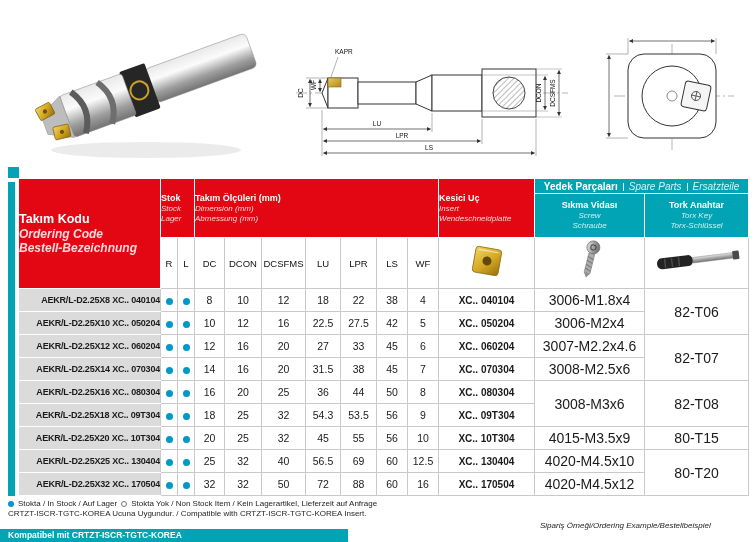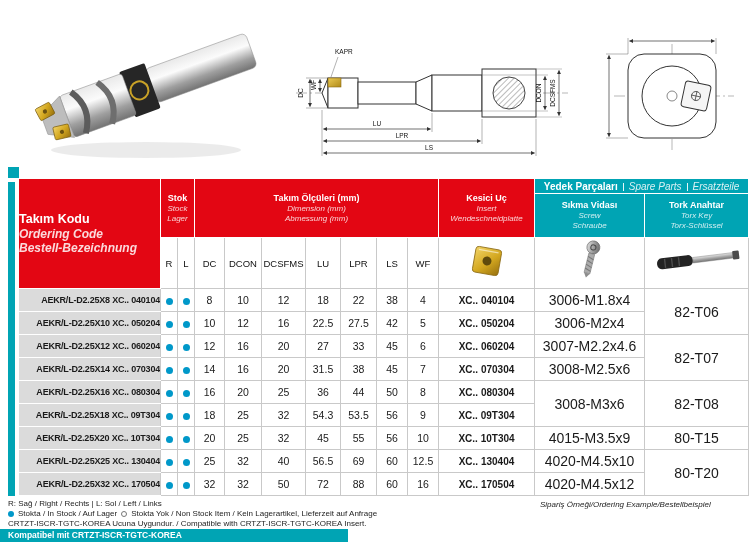--- a/index.html
+++ b/index.html
@@ -14,21 +14,21 @@
 
   
   .teal-square{position:absolute;left:8px;top:167px;width:11px;height:11px;background:#00A4B4}
   .teal-strip{position:absolute;left:8px;top:182px;width:7px;height:314px;background:#00A4B4}
 
   
   .spec-table{position:absolute;left:18px;top:178px;width:730px;border-collapse:collapse;table-layout:fixed}
   .spec-table td{padding:0;vertical-align:middle;overflow:hidden}
   tr.hA{height:15px} tr.hB{height:44px} tr.hC{height:50px} tr.r{height:23px}
 
-  .h-red{background:#E30613;color:#fff;text-align:center;border:1px solid #fff}
+  .h-red{background:#E30613;color:#fff;text-align:left;border:1px solid #fff}
   .h-teal{background:#00A4B4;color:#fff;text-align:center;border:1px solid #fff}
   .h-code{background:#E30613;color:#fff;text-align:left;padding-left:10px;border:1px solid #fff}
   .h-code .t1{font-size:12.5px;font-weight:bold;line-height:15px}
   .h-code .t2{font-size:12px;font-weight:bold;font-style:italic;color:rgba(255,255,255,.85);line-height:14px}
   .hd-t1{font-size:9px;font-weight:bold;line-height:11px}
   .hd-t2{font-size:8px;font-style:italic;color:rgba(255,255,255,.82);line-height:10px}
   .spare-line{font-size:10px;white-space:nowrap}
   .spare-line .bar{display:inline-block;width:1px;height:8px;background:rgba(255,255,255,.9);margin:0 5px;vertical-align:-1px}
   .spare-line .it{font-style:italic;color:rgba(255,255,255,.85)}
   .spare-line .b{font-weight:bold}
@@ -41,21 +41,21 @@
   td.ins{font-weight:bold;font-size:10px}
   td.screwc,td.torxc{font-size:14px}
   .dot{display:inline-block;width:7px;height:7px;border-radius:50%;background:#0098C9;vertical-align:middle}
 
   
   .foot-left{position:absolute;left:8px;top:499px;font-size:8px;color:#1d1d1d;line-height:10px}
   .foot-left .fl2{display:flex;align-items:center;gap:4px}
   .ldot{display:inline-block;width:6px;height:6px;border-radius:50%}
   .ldot.filled{background:#0098C9}
   .ldot.open{background:#fff;border:1px solid #777}
-  .foot-right{position:absolute;left:540px;top:500px;font-size:8px;color:#1d1d1d;line-height:10px}
+  .foot-right{position:absolute;left:540px;top:521px;font-size:8px;color:#1d1d1d;line-height:10px}
   .foot-right .fr1{font-style:italic}
   .bottombar{position:absolute;left:0;top:529px;width:348px;height:27px;background:#00A4B4;color:#fff;font-size:8.5px;font-weight:bold;line-height:13px;padding-left:8px;white-space:nowrap}
 </style>
 </head>
 <body>
 
 <div class="page">
 
   <div class="photo-box">
     <svg viewBox="0 0 242 162" width="242" height="162">
@@ -426,21 +426,20 @@
       <td class="num">88</td>
       <td class="num">60</td>
       <td class="num">16</td>
       <td class="ins">XC.. 170504</td>
       <td class="screwc">4020-M4.5x12</td>
     </tr>
   </tbody>
     </table>
 
   <div class="foot-left">
-    <div class="fl1">R: Sağ / Right / Rechts |   L: Sol / Left / Links</div>
     <div class="fl2">
       <span class="ldot filled"></span>
       <span>Stokta / In Stock / Auf Lager</span>
       <span class="ldot open"></span>
       <span>Stokta Yok / Non Stock Item / Kein Lagerartikel, Lieferzeit auf Anfrage</span>
     </div>
     <div class="fl3">CRTZT-ISCR-TGTC-KOREA Ucuna Uygundur. / Compatible with CRTZT-ISCR-TGTC-KOREA Insert.</div>
   </div>
 
   <div class="foot-right">

